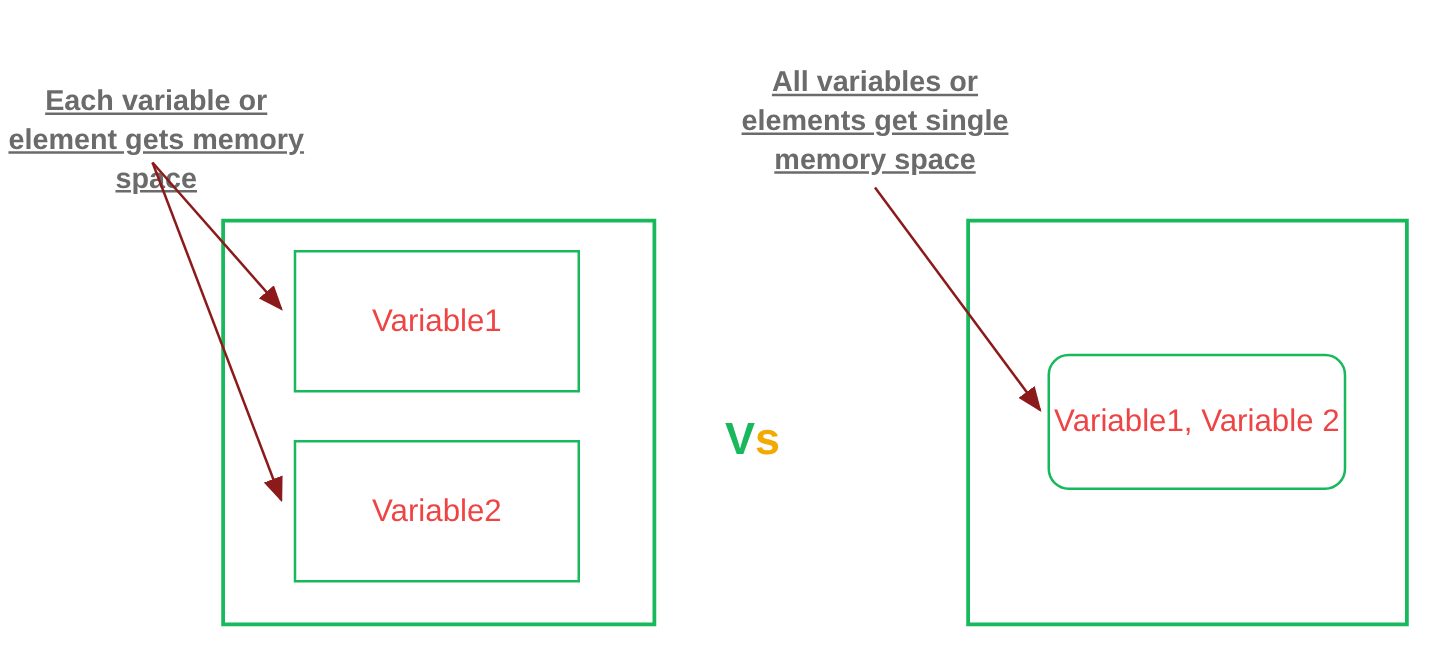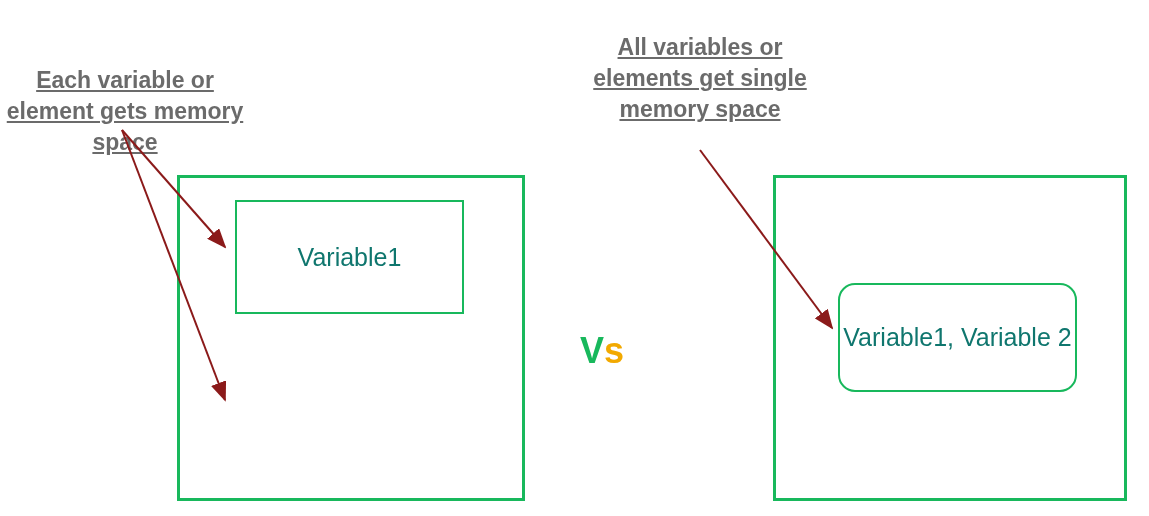--- a/index.html
+++ b/index.html
@@ -22,21 +22,21 @@
     line-height: 1.35;
   }
   .outer-box {
     position: absolute;
     border: 3px solid #18b85c;
     background: #fff;
   }
   .inner-box {
     position: absolute;
     border: 2px solid #18b85c;
-    color: #0f766e;
+    color: #ef4444;
     font-size: 25px;
     display: flex;
     align-items: center;
     justify-content: center;
     text-align: center;
     line-height: 1.3;
   }
   .vs {
     position: absolute;
     font-size: 36px;
@@ -51,25 +51,28 @@
     width: 1149px;
     height: 516px;
     pointer-events: none;
   }
 </style>
 </head>
 <body>
 
 <div class="label" style="left:0; top:28; width:250px; top:28px;margin-top:37px;">Each variable or element gets memory space</div>
 
-<div class="label" style="left:570px; top:32px; width:260px;">All variables or elements get single memory  space</div>
+<div class="label" style="left:570px; top:50px; width:260px;">All variables or elements get single memory  space</div>
 
 <div class="outer-box" style="left:177px; top:175px; width:342px; height:320px;">
   <div class="inner-box" style="left:55px; top:22px; width:225px; height:110px;">
     <span>Variable1</span>
+  </div>
+  <div class="inner-box" style="left:55px; top:174px; width:225px; height:110px;">
+    <span>Variable2</span>
   </div>
 </div>
 
 <div class="outer-box" style="left:773px; top:175px; width:348px; height:320px;">
   <div class="inner-box" style="left:62px; top:105px; width:235px; height:105px;border-radius:17px;">
     <span>Variable1, Variable 2</span>
   </div>
 </div>
 
 <div class="vs" style="left:580px; top:330px;">

